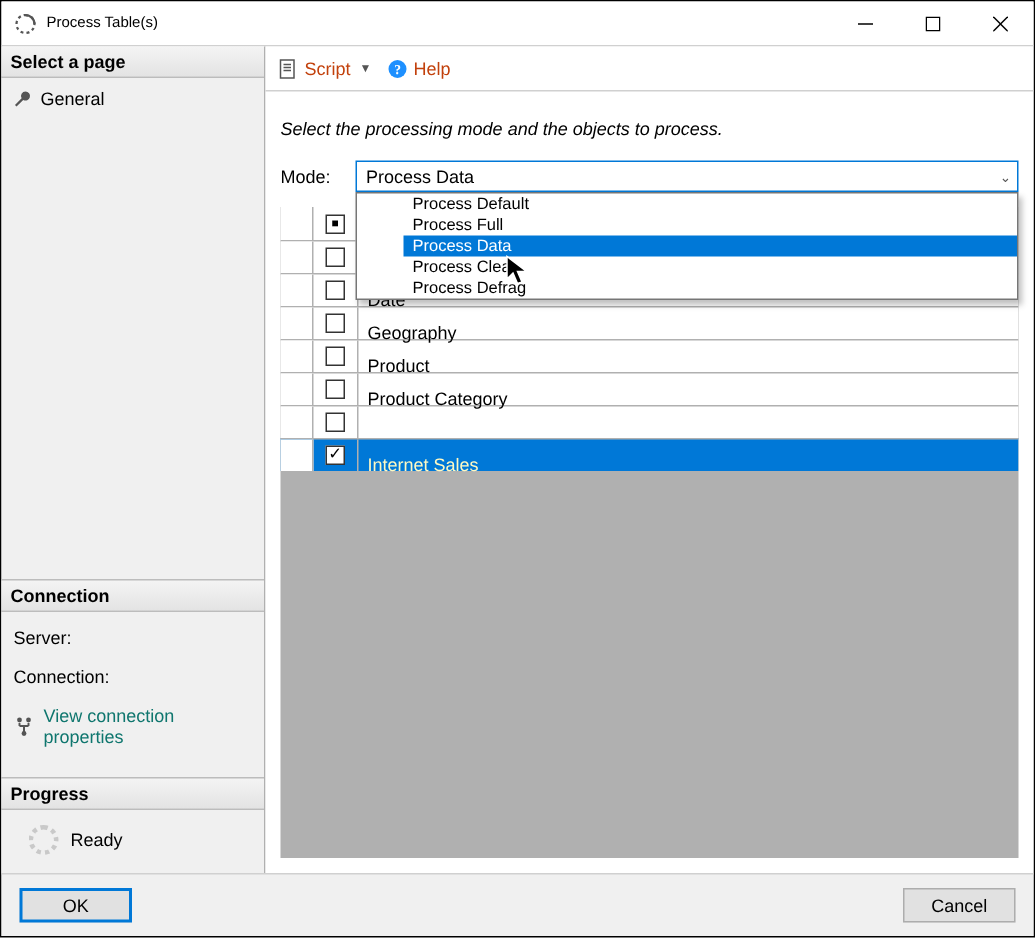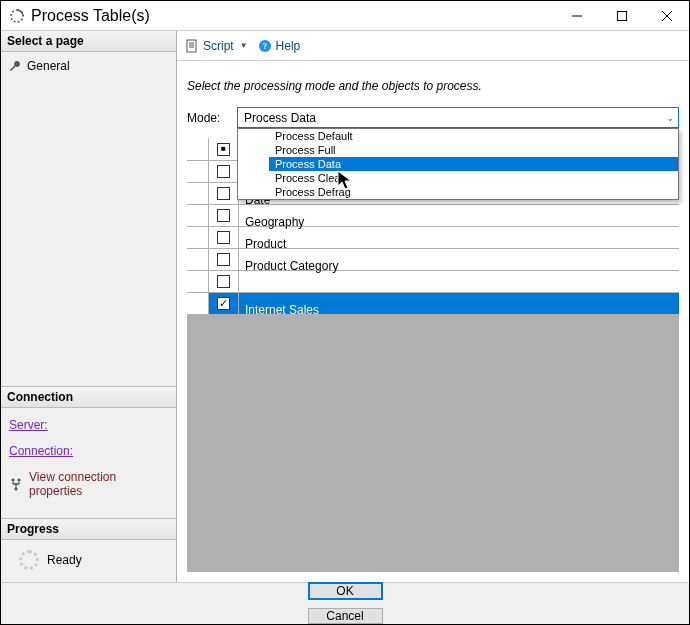--- a/index.html
+++ b/index.html
@@ -27,21 +27,21 @@
     background: #fff;
     border-bottom: 1px solid #d0d0d0;
   }
   .titlebar .icon {
     width: 16px; height: 16px;
     margin: 0 6px 0 8px;
     display: flex; align-items: center; justify-content: center;
   }
   .titlebar .title {
     flex: 1;
-    font-size: 16px;
+    font-size: 10px;
     color: #000;
   }
   .win-controls { display: flex; height: 100%; }
   .win-btn {
     width: 45px; height: 100%;
     display: flex; align-items: center; justify-content: center;
     font-size: 14px;
     font-family: "Segoe UI Symbol", sans-serif;
   }
 
@@ -69,25 +69,25 @@
   .section-body {
     padding: 4px 6px;
     background: #f0f0f0;
   }
   .nav-item {
     display: flex;
     align-items: center;
     gap: 6px;
     padding: 3px 2px;
   }
-  .conn-label { color: #6d28d9; padding: 6px 2px; text-decoration: underline; }
+  .conn-label { color: #000000; padding: 6px 2px; }
   .conn-link {
     display: flex; align-items: center; gap: 6px;
     padding: 6px 2px;
-    color: #7f1d1d;
+    color: #0f766e;
   }
   .progress-row {
     display: flex; align-items: center; gap: 8px;
     padding: 6px 2px;
   }
   .spinner {
     width: 20px; height: 20px;
     border: 3px dotted #c9c9c9;
     border-radius: 50%;
   }
@@ -102,21 +102,21 @@
   }
   .toolbar-row {
     height: 30px;
     display: flex;
     align-items: center;
     gap: 10px;
     padding: 0 8px;
     border-bottom: 1px solid #d0d0d0;
   }
   .tb-group { display: flex; align-items: center; gap: 4px; }
-  .tb-text { color: #0c4a6e; }
+  .tb-text { color: #c2410c; }
   .tb-caret { font-size: 8px; color: #555; margin-left: 2px; }
 
   .instruction {
     padding: 18px 10px 14px 10px;
     font-style: italic;
   }
 
   .mode-row {
     display: flex;
     align-items: center;
@@ -213,25 +213,24 @@
   }
   .checkbox.checked::after { content: "✓"; }
   .checkbox.indet::after { content: "■"; font-size: 8px; }
 
   
   .footer {
     height: 42px;
     border-top: 1px solid #d0d0d0;
     display: flex;
     align-items: center;
-    justify-content: flex-end;
+    justify-content: space-between;
     gap: 8px;
     padding: 0 12px;
     background: #f0f0f0;
-    flex-direction: column;
   }
   .btn {
     min-width: 75px;
     height: 23px;
     border: 1px solid #adadad;
     background: #e1e1e1;
     display: flex; align-items: center; justify-content: center;
     padding: 0 10px;
   }
   .btn.primary {

